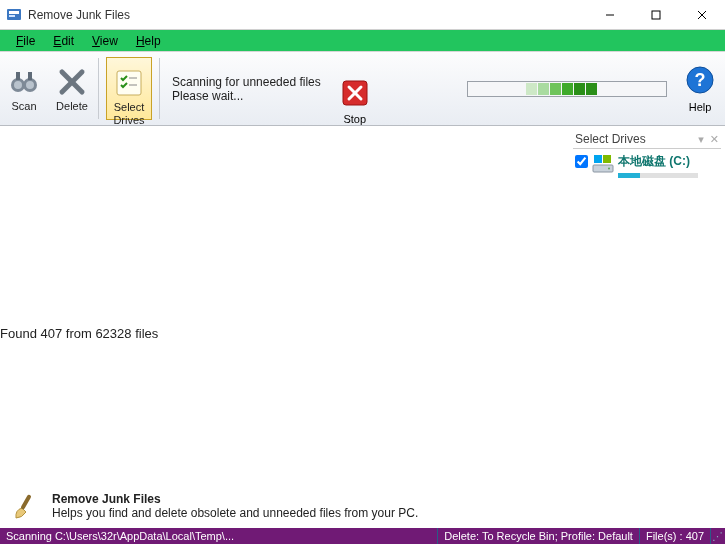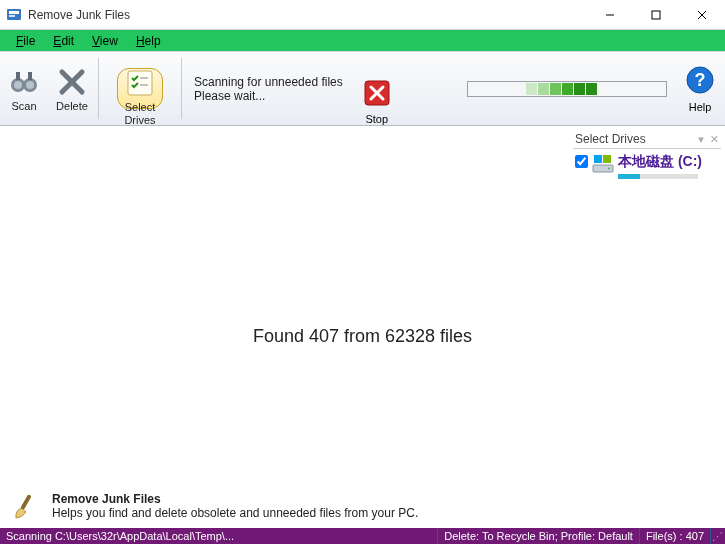--- a/index.html
+++ b/index.html
@@ -11,47 +11,47 @@
 .titlebar .win-controls { display: flex; height: 100%; }
 .titlebar .win-btn { width: 46px; display: flex; align-items: center; justify-content: center; cursor: default; }
 .titlebar .win-btn svg { width: 10px; height: 10px; }
 
 .menubar { height: 22px; background: #22c55e; border-bottom: 1px solid #d6d6d6; display: flex; align-items: center; padding-left: 8px; gap: 2px; }
 .menubar .menu-item { font-size: 12px; color: #000; padding: 2px 8px; cursor: default; }
 .menubar .menu-item .ul { text-decoration: underline; }
 
 .toolbar { height: 74px; background: linear-gradient(#fcfcfd, #e9edf3); border-bottom: 1px solid #b8bcc2; display: flex; align-items: stretch; }
 .tool-btn { display: flex; flex-direction: column; align-items: center; justify-content: center; padding: 4px 8px 2px 8px; min-width: 44px; cursor: default; }
-.tool-btn.sel { background: linear-gradient(#fff7da, #ffe89a); border: 1px solid #c9a227; border-radius: 12px; margin: 16px; padding: 16px 6px 0 6px; }
+.tool-btn.sel { background: linear-gradient(#fff7da, #ffe89a); border: 1px solid #c9a227; border-radius: 0; margin: 5px; padding: 16px 6px 0 6px; }
 .tool-btn .icon { width: 32px; height: 32px; display: flex; align-items: center; justify-content: center; }
 .tool-btn .lbl { font-size: 11px; color: #222; text-align: center; line-height: 1.1; margin-top: 2px; }
 .tool-sep { width: 1px; background: #c7cbd1; margin: 6px 2px; }
 
 .status-block { flex: 0 0 auto; display: flex; flex-direction: column; justify-content: center; padding: 0 10px; font-size: 12px; color: #222; }
 .stop-block { display: flex; flex-direction: column; align-items: center; justify-content: flex-end; padding: 0 10px; }
 .stop-block .lbl { font-size: 11px; margin-top: 2px; }
 .spacer { flex: 1; }
 
 .progress-wrap { display: flex; align-items: center; padding-right: 8px; }
 .progress { width: 200px; height: 16px; border: 1px solid #9aa0a8; background: #f5f6f8; position: relative; display: flex; align-items: center; }
 .progress .cells { display: flex; position: absolute; left: 58px; gap: 1px; }
 .progress .cell { width: 11px; height: 12px; }
 .help-block { display: flex; flex-direction: column; align-items: center; justify-content: center; padding: 0 10px; }
 .help-block .lbl { font-size: 11px; margin-top: 2px; }
 
 .main { position: relative; height: 358px; background: #fff; }
-.found { position: absolute; left: 0; right: 0; top: 200px; text-align: center; font-size: 18px; color: #222; }
+.found { position: absolute; left: 0; right: 0; top: 200px; text-align: left; font-size: 13px; color: #222; }
 
 .drives-panel { position: absolute; right: 4px; top: 6px; width: 148px; background: #fff; }
 .drives-panel .hdr { font-size: 12px; color: #444; display: flex; align-items: center; justify-content: space-between; border-bottom: 1px solid #ccc; padding: 0 2px 2px 2px; }
 .drives-panel .hdr .ctrls { display: flex; gap: 6px; color: #aaa; font-size: 11px; }
 .drive-item { display: flex; align-items: flex-start; gap: 4px; padding: 4px 2px; }
 .drive-item input { margin-top: 2px; }
 .drive-ico { width: 22px; height: 22px; flex-shrink: 0; }
-.drive-text { font-size: 14px; font-weight: bold; color: #4c1d95; }
+.drive-text { font-size: 12px; font-weight: bold; color: #0f766e; }
 .drive-bar { width: 80px; height: 5px; background: #e0e0e0; margin-top: 3px; position: relative; }
 .drive-bar .fill { position: absolute; left: 0; top: 0; bottom: 0; background: #22b0d6; }
 
 .footer-desc { height: 44px; border-top: 0; display: flex; align-items: center; padding: 0 10px; gap: 10px; background: #fff; }
 .footer-desc .brush { width: 32px; height: 32px; }
 .footer-desc .txt { font-size: 12px; color: #222; }
 .footer-desc .txt .t1 { font-weight: bold; }
 
 .statusbar { height: 16px; background: #701a75; color: #fff; font-size: 11px; display: flex; align-items: center; }
 .statusbar .cell { padding: 0 6px; border-right: 1px solid #2a5b86; height: 100%; display: flex; align-items: center; }

